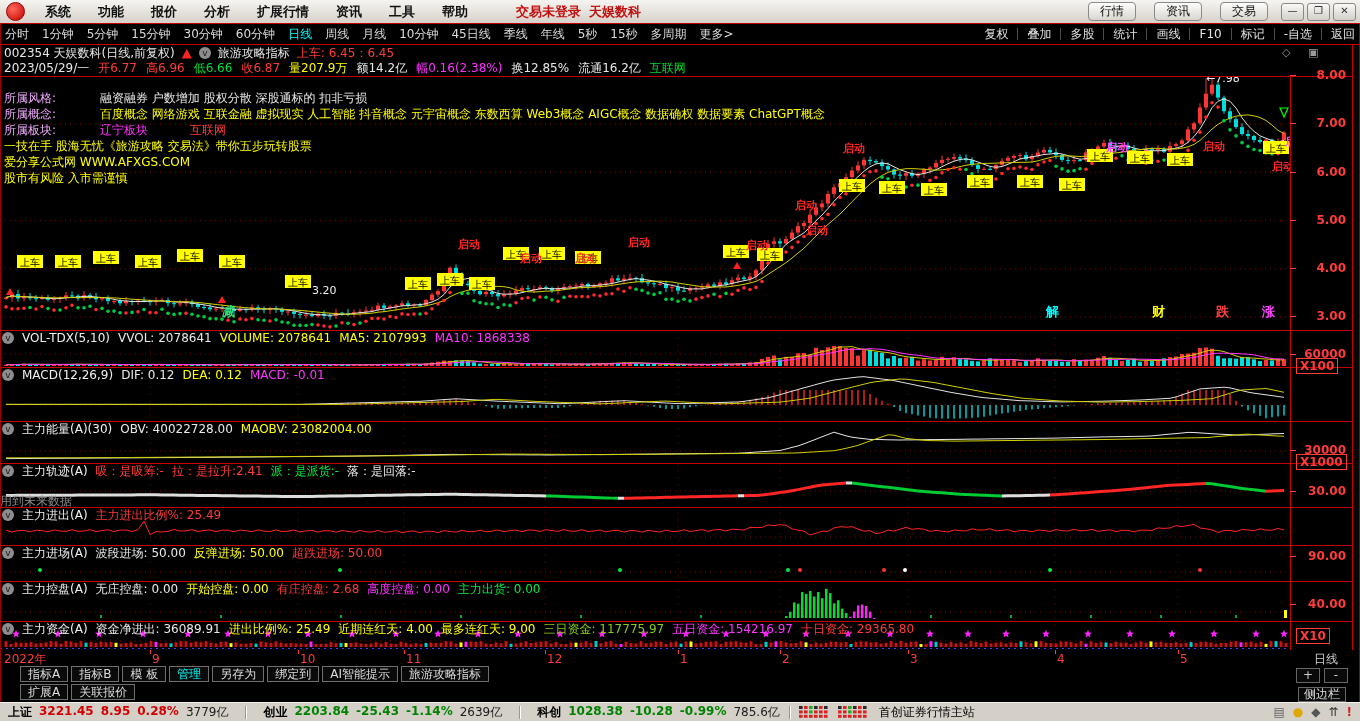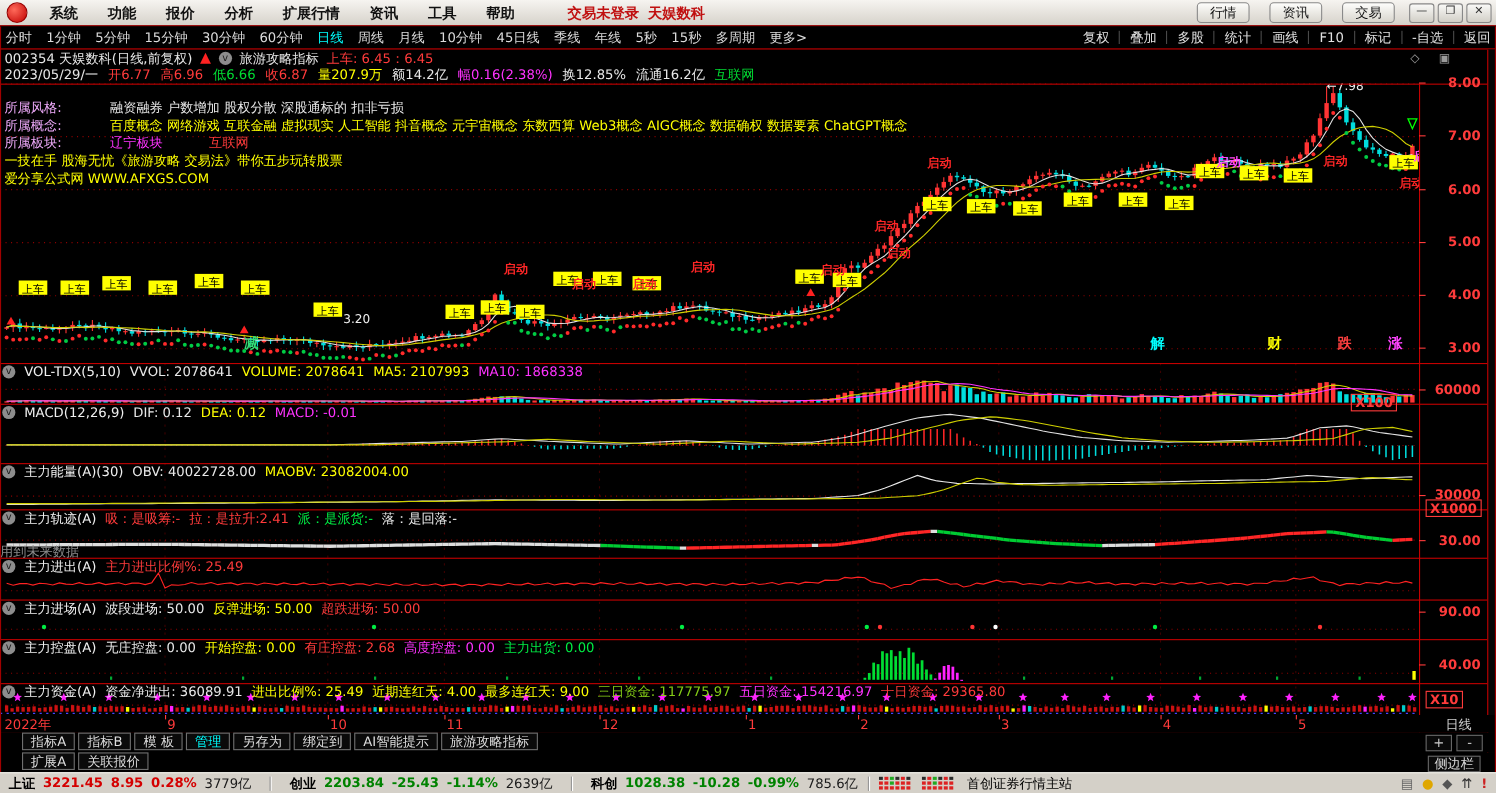--- a/index.html
+++ b/index.html
@@ -1921,20 +1921,21 @@
         <polygon points="1284,117 1280,108 1288,108" fill="none" stroke="#00ff00" stroke-width="1.2"></polygon>
       </g>
     </svg>
 
   <div class="profile">
     <div><span class="lab">所属风格:</span><span class="c-wht">融资融券 户数增加 股权分散 深股通标的 扣非亏损</span></div>
     <div><span class="lab">所属概念:</span><span class="c-yel">百度概念 网络游戏 互联金融 虚拟现实 人工智能 抖音概念 元宇宙概念 东数西算 Web3概念 AIGC概念 数据确权 数据要素 ChatGPT概念</span></div>
     <div><span class="lab">所属板块:</span><span class="c-mag">辽宁板块</span><span class="c-red" style="margin-left:42px;">互联网</span></div>
     <div class="c-yel">一技在手 股海无忧《旅游攻略 交易法》带你五步玩转股票</div>
     <div class="c-yel">爱分享公式网 WWW.AFXGS.COM</div>
+    <div class="c-yel">股市有风险 入市需谨慎</div>
   </div>
 
   <div class="future-note">用到未来数据</div>
 
   <div id="panel-headers"></div>
   <div id="hseps">
       <div class="hsep" style="top: 76px;"></div>
       <div class="hsep" style="top: 330px;"></div>
       <div class="hsep" style="top: 367px;"></div>
       <div class="hsep" style="top: 421px;"></div>
@@ -1954,21 +1955,21 @@
       <div class="ra-label" style="top: 165px; left: 1294px;">6.00</div>
       <div class="ra-tick" style="top: 172px;"></div>
       <div class="ra-label" style="top: 213px; left: 1294px;">5.00</div>
       <div class="ra-tick" style="top: 220px;"></div>
       <div class="ra-label" style="top: 261px; left: 1294px;">4.00</div>
       <div class="ra-tick" style="top: 268px;"></div>
       <div class="ra-label" style="top: 309px; left: 1294px;">3.00</div>
       <div class="ra-tick" style="top: 316px;"></div>
       <div class="ra-label" style="top: 347px; left: 1294px;">60000</div>
       <div class="ra-tick" style="top: 354px;"></div>
-      <div class="ra-box" style="top: 358px; left: 1228px;">X100</div>
+      <div class="ra-box" style="top: 358px; left: 1296px;">X100</div>
       <div class="ra-label" style="top: 443px; left: 1294px;">30000</div>
       <div class="ra-tick" style="top: 450px;"></div>
       <div class="ra-box" style="top: 454px; left: 1296px;">X1000</div>
       <div class="ra-label" style="top: 484px; left: 1294px;">30.00</div>
       <div class="ra-tick" style="top: 491px;"></div>
       <div class="ra-label" style="top: 549px; left: 1294px;">90.00</div>
       <div class="ra-tick" style="top: 556px;"></div>
       <div class="ra-label" style="top: 597px; left: 1294px;">40.00</div>
       <div class="ra-tick" style="top: 604px;"></div>
       <div class="ra-box" style="top: 628px; left: 1296px;">X10</div>

